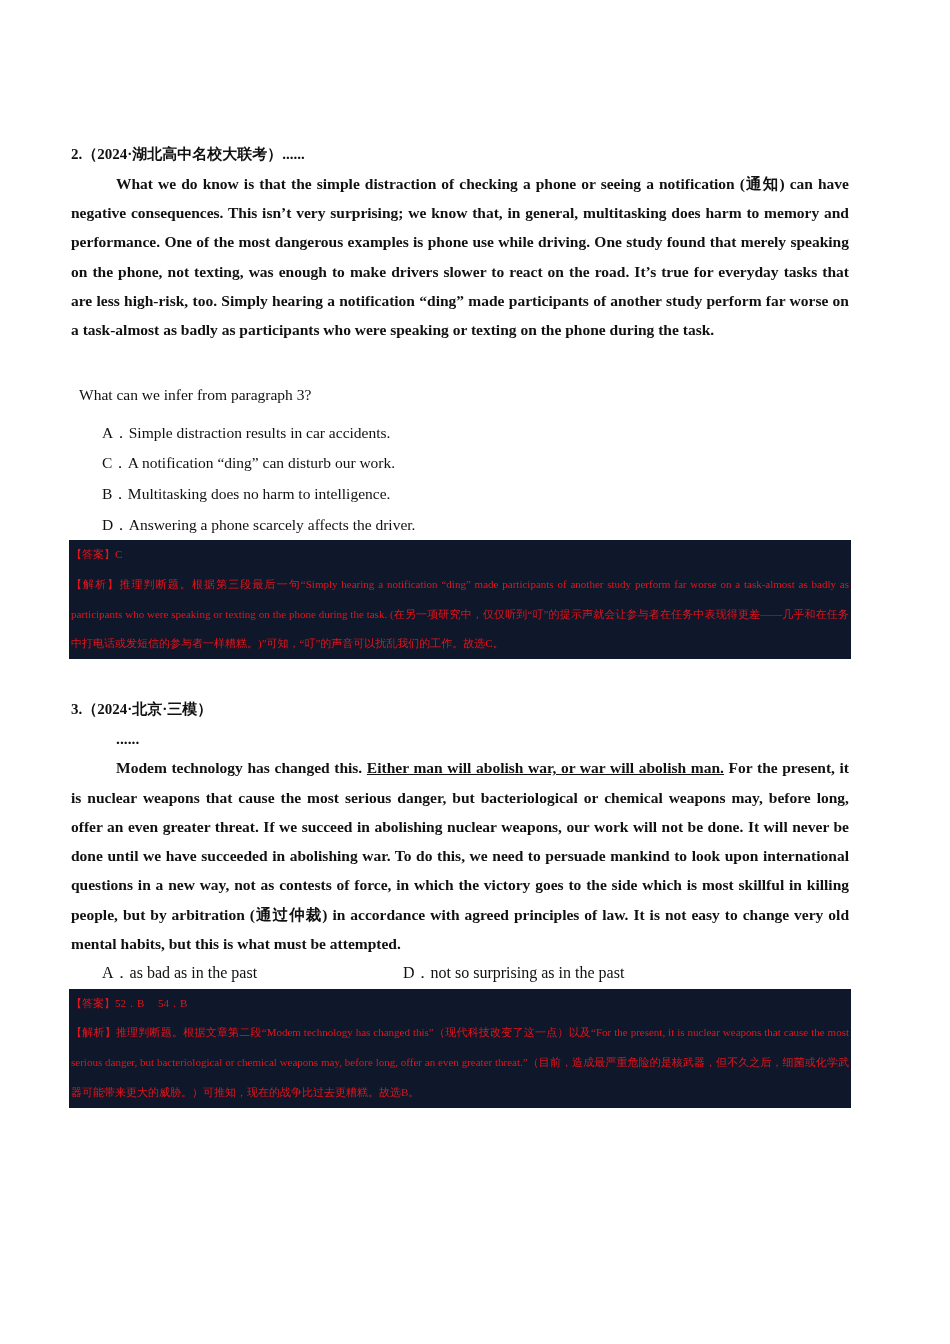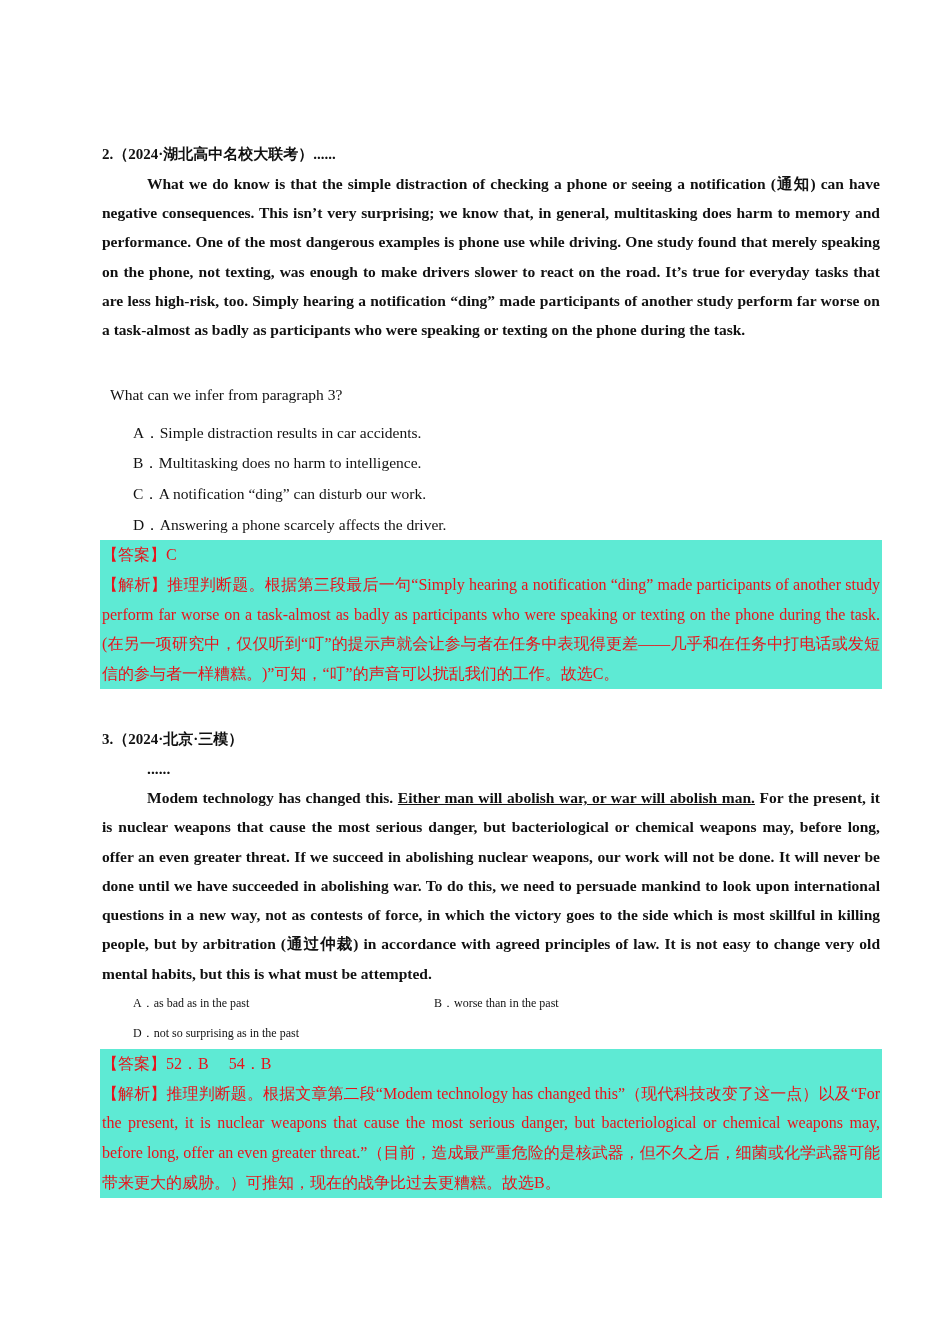--- a/index.html
+++ b/index.html
@@ -1,56 +1,55 @@
 <!DOCTYPE html>
 <html><head>
   <meta charset="utf-8">
   <style>
     html, body { margin:0; padding:0; background:#ffffff; }
     body { width:950px; height:1344px; position:relative; font-family:"Liberation Serif","DejaVu Serif",serif; color:#111; }
-    .page { position:absolute; left:102px; top:140px; width:778px; }
+    .page { position:absolute; left:71px; top:140px; width:778px; }
     .q-title { font-weight:bold; font-size:15px; line-height:29px; margin:0; }
     .para { font-size:15.5px; line-height:29.2px; margin:0; text-align:justify; text-indent:45px;font-weight:bold; }
     .plain { font-size:15.5px; line-height:29.5px; margin:8px; }
     .opt { font-size:15.5px; line-height:30.6px; margin:0; padding-left:31px; }
-    .opt-grid { display:grid; grid-template-columns:301px 1fr; padding-left:31px; font-size:12px; line-height:30.6px; }
-    .answer-box { background:#5eead4; color:#e8141c; font-size:16px; line-height:29.8px; text-align:justify; padding:0 2px; margin-left:-2px; margin-right:-2px; }
+    .opt-grid { display:grid; grid-template-columns:301px 1fr; padding-left:31px; font-size:16px; line-height:30.6px; }
+    .answer-box { background:#0f172a; color:#e8141c; font-size:11px; line-height:29.8px; text-align:justify; padding:0 2px; margin-left:-2px; margin-right:-2px; }
     .answer-box p { margin:0; }
     .u { text-decoration:underline; }
     .gap { height:28px; }
   </style>
 </head>
 <body>
 
 <div class="page">
 
   <section>
     <p class="q-title">2.（2024·湖北高中名校大联考）......</p>
     <p class="para">What we do know is that the simple distraction of checking a phone or seeing a notification (通知) can have negative consequences. This isn’t very surprising; we know that, in general, multitasking does harm to memory and performance. One of the most dangerous examples is phone use while driving. One study found that merely speaking on the phone, not texting, was enough to make drivers slower to react on the road. It’s true for everyday tasks that are less high-risk, too. Simply hearing a notification “ding” made participants of another study perform far worse on a task-almost as badly as participants who were speaking or texting on the phone during the task.</p>
     <div class="gap"></div>
     <p class="plain">What can we infer from paragraph 3?</p>
     <p class="opt"><span>A．</span><span>Simple distraction results in car accidents.</span></p>
+    <p class="opt"><span>C．</span><span>A notification “ding” can disturb our work.</span></p>
     <p class="opt"><span>B．</span><span>Multitasking does no harm to intelligence.</span></p>
-    <p class="opt"><span>C．</span><span>A notification “ding” can disturb our work.</span></p>
     <p class="opt"><span>D．</span><span>Answering a phone scarcely affects the driver.</span></p>
     <div class="answer-box">
       <p>【答案】C</p>
       <p>【解析】推理判断题。根据第三段最后一句“Simply hearing a notification “ding” made participants of another study perform far worse on a task-almost as badly as participants who were speaking or texting on the phone during the task. (在另一项研究中，仅仅听到“叮”的提示声就会让参与者在任务中表现得更差——几乎和在任务中打电话或发短信的参与者一样糟糕。)”可知，“叮”的声音可以扰乱我们的工作。故选C。</p>
     </div>
   </section>
 
   <div class="gap" style="height:36px"></div>
 
   <section>
     <p class="q-title">3.（2024·北京·三模）</p>
     <p class="para">......</p>
     <p class="para"><span>Modem technology has changed this. </span><span class="u">Either man will abolish war, or war will abolish man.</span><span> For the present, it is nuclear weapons that cause the most serious danger, but bacteriological or chemical weapons may, before long, offer an even greater threat. If we succeed in abolishing nuclear weapons, our work will not be done. It will never be done until we have succeeded in abolishing war. To do this, we need to persuade mankind to look upon international questions in a new way, not as contests of force, in which the victory goes to the side which is most skillful in killing people, but by arbitration (通过仲裁) in accordance with agreed principles of law. It is not easy to change very old mental habits, but this is what must be attempted.</span></p>
     <div class="opt-grid">
       <div><span>A．</span><span>as bad as in the past</span></div>
-      <div><span>B．</span><span>worse than in the past</span></div>
       <div><span>D．</span><span>not so surprising as in the past</span></div>
     </div>
     <div class="answer-box">
       <p>【答案】52．B　 54．B</p>
       <p>【解析】推理判断题。根据文章第二段“Modem technology has changed this”（现代科技改变了这一点）以及“For the present, it is nuclear weapons that cause the most serious danger, but bacteriological or chemical weapons may, before long, offer an even greater threat.”（目前，造成最严重危险的是核武器，但不久之后，细菌或化学武器可能带来更大的威胁。）可推知，现在的战争比过去更糟糕。故选B。</p>
     </div>
   </section>
 
 </div>
 

